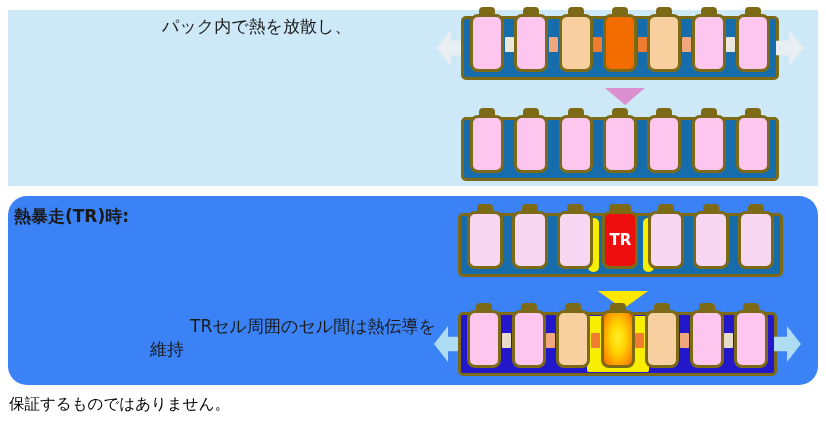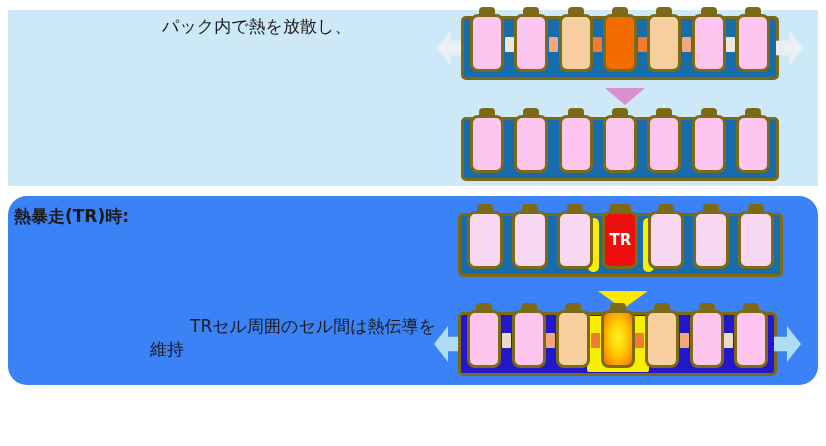--- a/index.html
+++ b/index.html
@@ -146,15 +146,16 @@
         <div class="conn" style="background: rgb(234, 220, 202);"></div>
         <div class="cell type-pink" style="background: rgb(252, 198, 238); border-color: rgb(125, 106, 22);"></div>
       </div>
       <div class="side-arrow right" style="background: rgb(174, 220, 242);"></div>
     </div>
 
   <div class="down-arrow" id="down-arrow-pink" style="border-top-color: rgb(217, 143, 208);"></div>
   <div class="down-arrow" id="down-arrow-yellow" style="border-top-color: rgb(255, 232, 0);"></div>
 
   <div id="footer">
+    <div>保証するものではありません。</div>
   </div>
 
 </div>
 
 </body></html>

